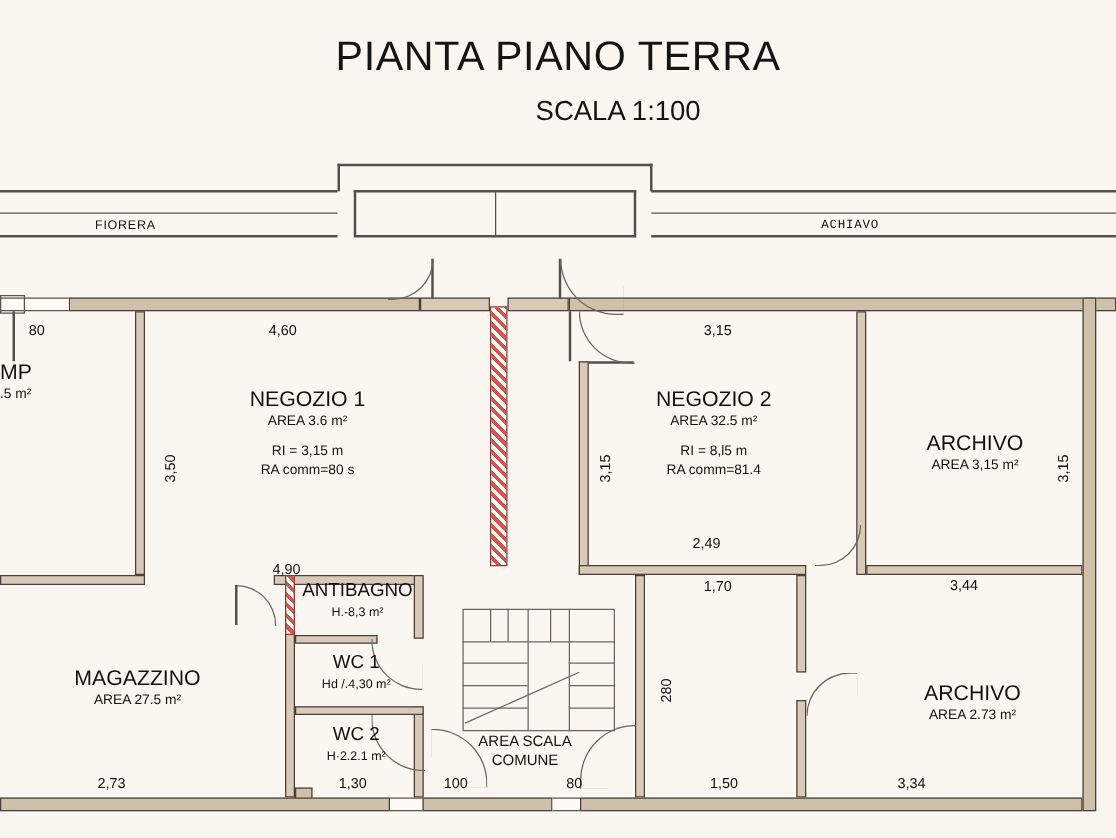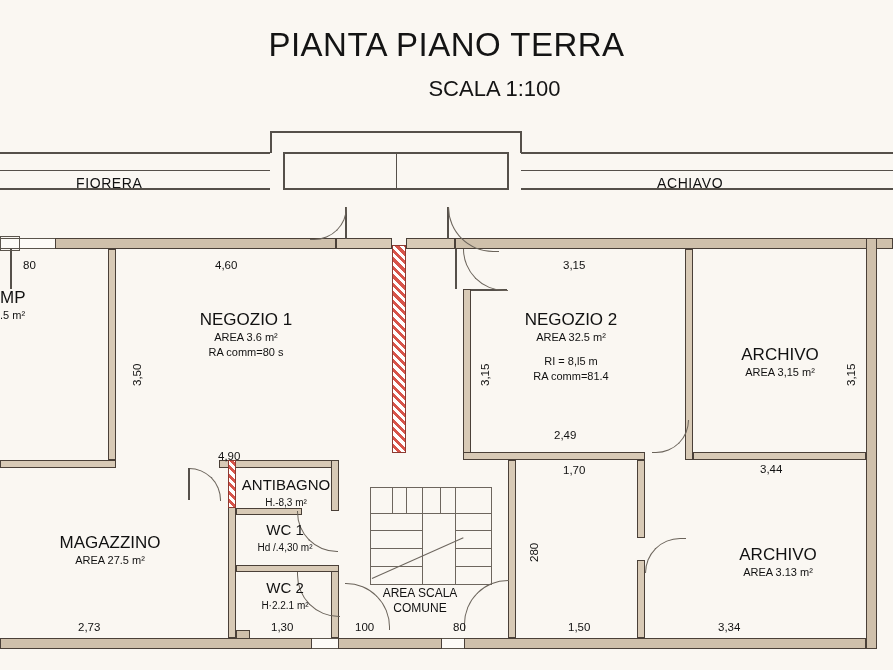--- a/index.html
+++ b/index.html
@@ -39,21 +39,21 @@
   .arc.br{border-width:0 1px 1px 0;}
 
   
   .room{position:absolute;text-align:center;white-space:nowrap;}
   .room .rname{font-size:17px;line-height:20px;color:#111;}
   .room .rname.sm{font-size:15px;}
   .room .rsub{font-size:11px;line-height:15px;color:#111;}
   .room .rsub.tiny{font-size:10px;}
   .dim{position:absolute;font-size:11.5px;color:#111;white-space:nowrap;}
   .dim.v{transform:rotate(-90deg);transform-origin:left top;}
-  .smalllabel{position:absolute;font-size:14px;letter-spacing:.6px;color:#111;white-space:nowrap;}
+  .smalllabel{position:absolute;font-size:10px;letter-spacing:.6px;color:#111;white-space:nowrap;}
 
   
   .stairbox{position:absolute;box-sizing:border-box;border:1px solid #6d665e;}
   .tread{position:absolute;background:#6d665e;}
   .breakline{position:absolute;background:#6d665e;transform-origin:left center;}
 </style>
 </head>
 <body>
 
 <div id="stage">
@@ -73,21 +73,21 @@
   <div class="thin" style="left:283px;top:152px;width:226px;height:1.5px;"></div>
   <div class="thin" style="left:507px;top:152px;width:1.5px;height:36px;"></div>
   <div class="thin" style="left:396px;top:152px;width:1.2px;height:36px;"></div>
 
   <div class="thin" style="left:521px;top:152px;width:372px;height:1.5px;"></div>
   <div class="thin" style="left:521px;top:188px;width:372px;height:1.5px;"></div>
   <div class="thin" style="left:521px;top:170px;width:372px;height:1px;"></div>
   <div class="thin" style="left:283px;top:188px;width:226px;height:1.5px;"></div>
 
   <div class="smalllabel" style="left:76px;top:175px;">FIORERA</div>
-  <div class="smalllabel" style="left:657px;top:175px;">ACHIAVO</div>
+  <div class="smalllabel" style="left:657px;top:175px;font-family:Liberation Mono, monospace;">ACHIAVO</div>
 
   <div class="wall" style="left:55px;top:238px;width:281px;height:11px;"></div>
   <div class="opening" style="left:0px;top:238px;width:55px;height:11px;"></div>
 
   <div class="wall" style="left:455px;top:238px;width:438px;height:11px;"></div>
 
   <div class="wall" style="left:866px;top:238px;width:11px;height:411px;"></div>
 
   <div class="wall" style="left:0px;top:638px;width:312px;height:11px;"></div>
   <div class="opening" style="left:312px;top:638px;width:26px;height:11px;"></div>
@@ -159,46 +159,47 @@
   <div class="breakline" style="left:372px;top:578px;width:100px;height:1.1px;transform:rotate(-24deg);"></div>
 
   <div class="room" style="left:0px;top:288px;width:52px;text-align:left;">
     <div class="rname">MP</div>
     <div class="rsub" style="text-align:left;">.5 m²</div>
   </div>
 
   <div class="room" style="left:146px;top:310px;width:200px;">
     <div class="rname">NEGOZIO 1</div>
     <div class="rsub">AREA 3.6 m²</div>
+    <div class="rsub" style="margin-top:9px;">RI = 3,15 m</div>
     <div class="rsub">RA comm=80 s</div>
   </div>
 
   <div class="room" style="left:471px;top:310px;width:200px;">
     <div class="rname">NEGOZIO 2</div>
     <div class="rsub">AREA 32.5 m²</div>
     <div class="rsub" style="margin-top:9px;">RI = 8,l5 m</div>
     <div class="rsub">RA comm=81.4</div>
   </div>
 
   <div class="room" style="left:700px;top:345px;width:160px;">
     <div class="rname">ARCHIVO</div>
     <div class="rsub">AREA 3,15 m²</div>
   </div>
 
   <div class="room" style="left:698px;top:545px;width:160px;">
     <div class="rname">ARCHIVO</div>
-    <div class="rsub">AREA 3.13 m²</div>
+    <div class="rsub">AREA 2.73 m²</div>
   </div>
 
   <div class="room" style="left:20px;top:533px;width:180px;">
     <div class="rname">MAGAZZINO</div>
     <div class="rsub">AREA 27.5 m²</div>
   </div>
 
-  <div class="room" style="left:235px;top:463px;width:102px;margin-top:12px;">
+  <div class="room" style="left:235px;top:463px;width:102px;">
     <div class="rname sm">ANTIBAGNO</div>
     <div class="rsub tiny">H.-8,3 m²</div>
   </div>
 
   <div class="room" style="left:235px;top:520px;width:100px;">
     <div class="rname sm">WC 1</div>
     <div class="rsub tiny">Hd /.4,30 m²</div>
   </div>
 
   <div class="room" style="left:235px;top:578px;width:100px;">

